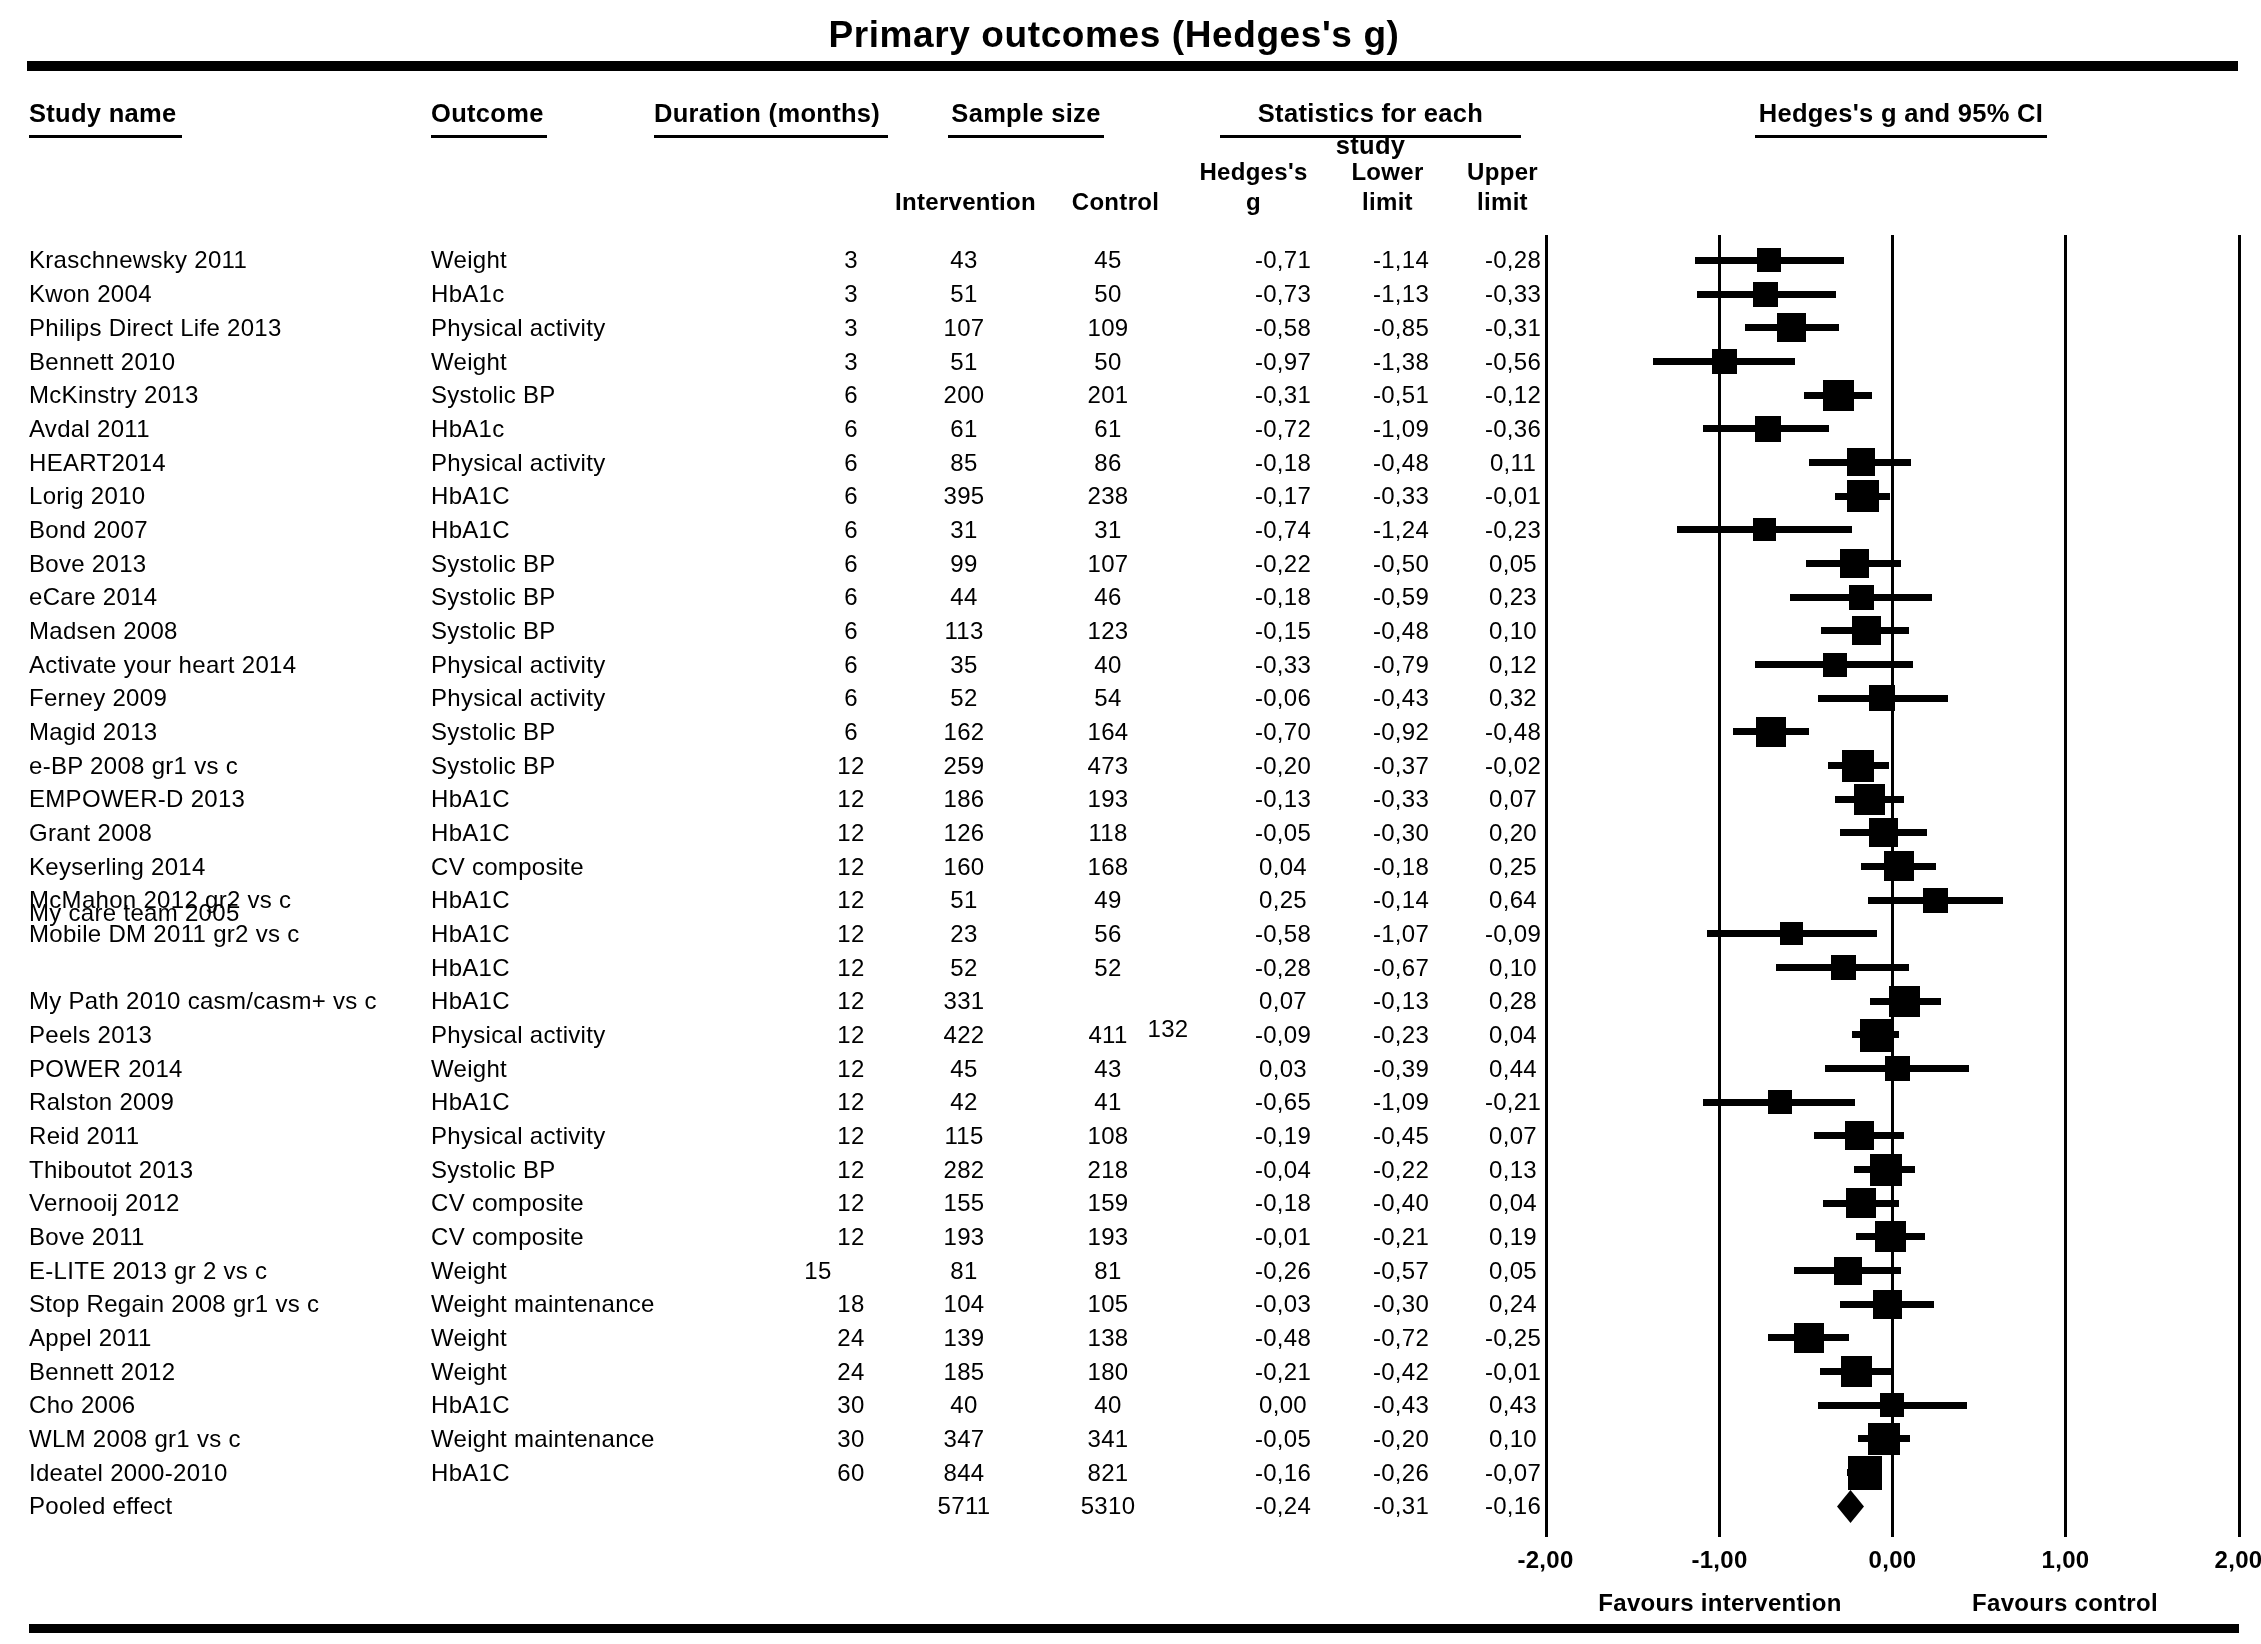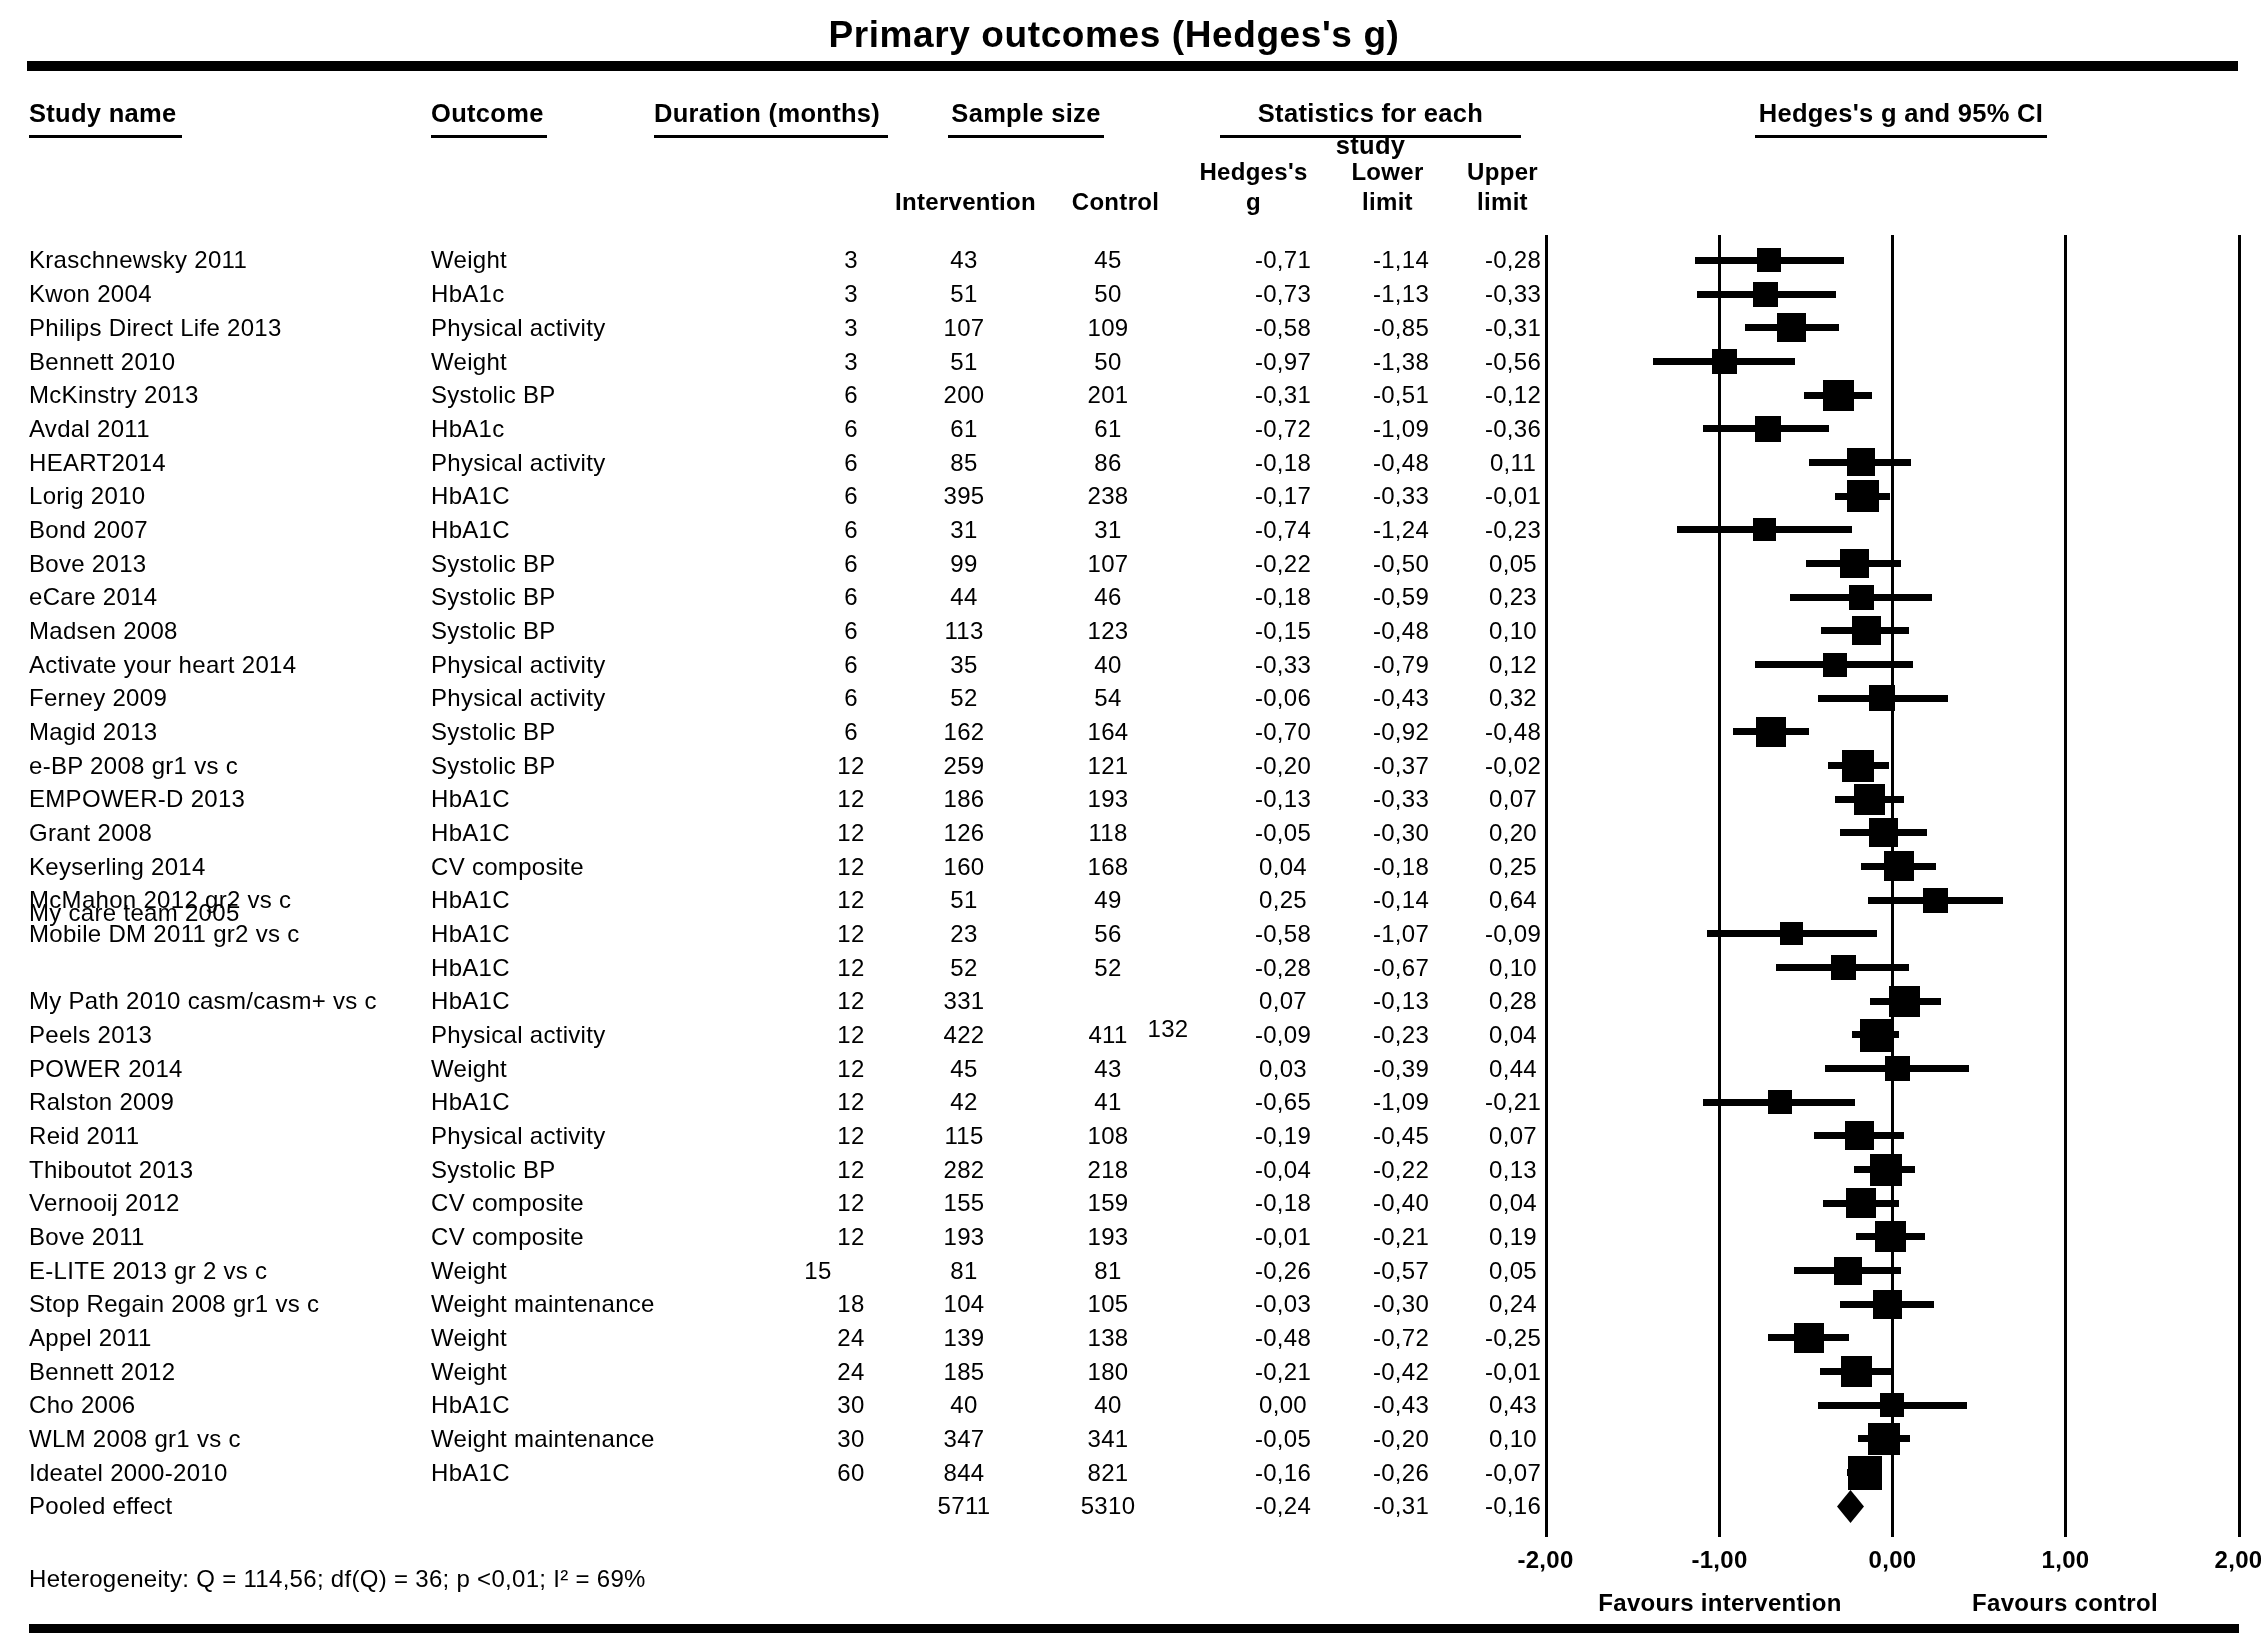--- a/index.html
+++ b/index.html
@@ -165,21 +165,21 @@
       <div class="row-cell num" style="left: 787px; top: 715px; width: 128px;">6</div>
       <div class="row-cell num" style="left: 900px; top: 715px; width: 128px;">162</div>
       <div class="row-cell num" style="left: 1044px; top: 715px; width: 128px;">164</div>
       <div class="row-cell num" style="left: 1219px; top: 715px; width: 128px;">-0,70</div>
       <div class="row-cell num" style="left: 1337px; top: 715px; width: 128px;">-0,92</div>
       <div class="row-cell num" style="left: 1449px; top: 715px; width: 128px;">-0,48</div>
       <div class="row-cell" style="left: 29px; top: 749px; width: 408px;">e-BP 2008 gr1 vs c</div>
       <div class="row-cell" style="left: 431px; top: 749px; width: 357px;">Systolic BP</div>
       <div class="row-cell num" style="left: 787px; top: 749px; width: 128px;">12</div>
       <div class="row-cell num" style="left: 900px; top: 749px; width: 128px;">259</div>
-      <div class="row-cell num" style="left: 1044px; top: 749px; width: 128px;">121</div>
+      <div class="row-cell num" style="left: 1044px; top: 749px; width: 128px;">473</div>
       <div class="row-cell num" style="left: 1219px; top: 749px; width: 128px;">-0,20</div>
       <div class="row-cell num" style="left: 1337px; top: 749px; width: 128px;">-0,37</div>
       <div class="row-cell num" style="left: 1449px; top: 749px; width: 128px;">-0,02</div>
       <div class="row-cell" style="left: 29px; top: 782px; width: 408px;">EMPOWER-D 2013</div>
       <div class="row-cell" style="left: 431px; top: 782px; width: 357px;">HbA1C</div>
       <div class="row-cell num" style="left: 787px; top: 782px; width: 128px;">12</div>
       <div class="row-cell num" style="left: 900px; top: 782px; width: 128px;">186</div>
       <div class="row-cell num" style="left: 1044px; top: 782px; width: 128px;">193</div>
       <div class="row-cell num" style="left: 1219px; top: 782px; width: 128px;">-0,13</div>
       <div class="row-cell num" style="left: 1337px; top: 782px; width: 128px;">-0,33</div>
@@ -439,17 +439,16 @@
       <div class="ticklab" style="left: 1488px; top: 1546px;">-2,00</div>
       <div class="ticklab" style="left: 1662px; top: 1546px;">-1,00</div>
       <div class="ticklab" style="left: 1835px; top: 1546px;">0,00</div>
       <div class="ticklab" style="left: 2008px; top: 1546px;">1,00</div>
       <div class="ticklab" style="left: 2181px; top: 1546px;">2,00</div>
     </div>
 
   <div class="favours" style="left:1522px;top:1589px;">Favours intervention</div>
   <div class="favours" style="left:1867px;top:1589px;">Favours control</div>
 
-  <div class="hetero">Heterogeneity: Q = 114,56; df(Q) = 36; p &lt;0,01; I² = 69%</div>
 
   <div class="abs rule" style="left:29px;top:1624px;width:2210px;height:9px;"></div>
 </div>
 
 
 </body></html>

